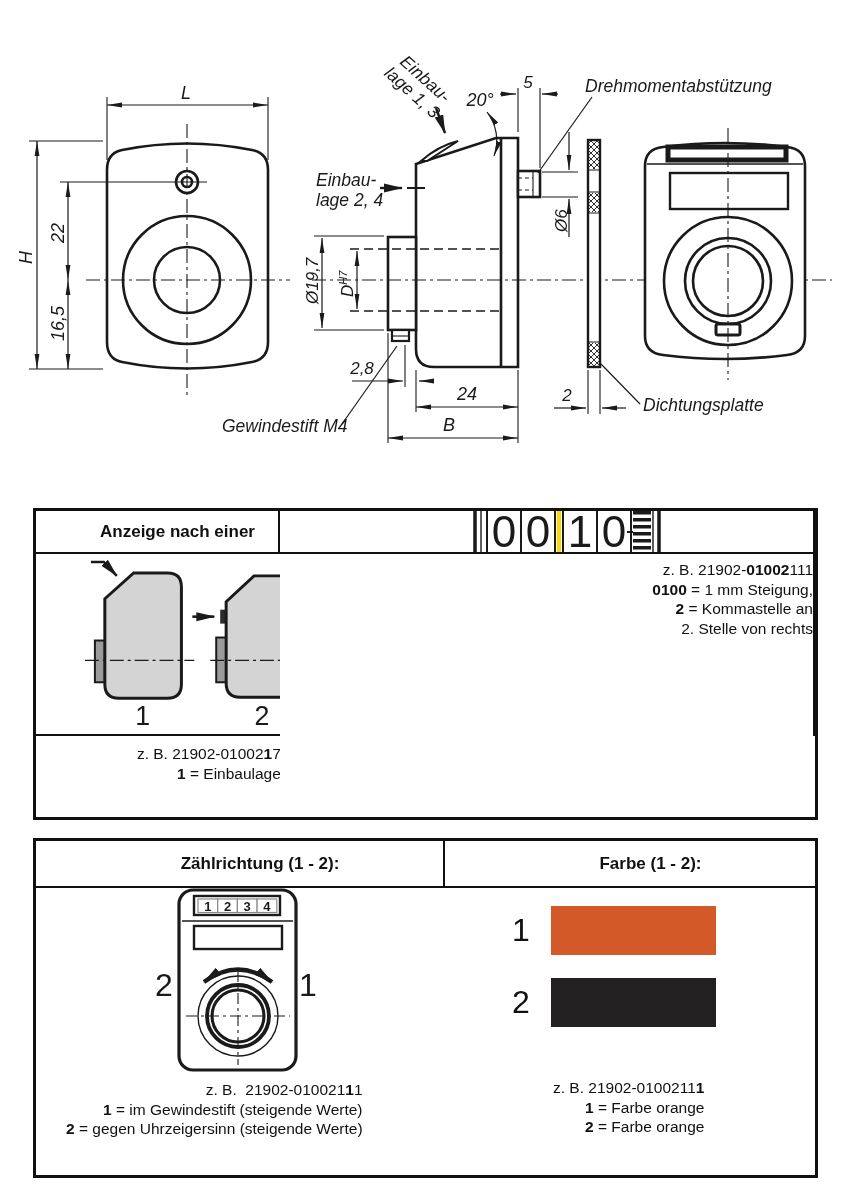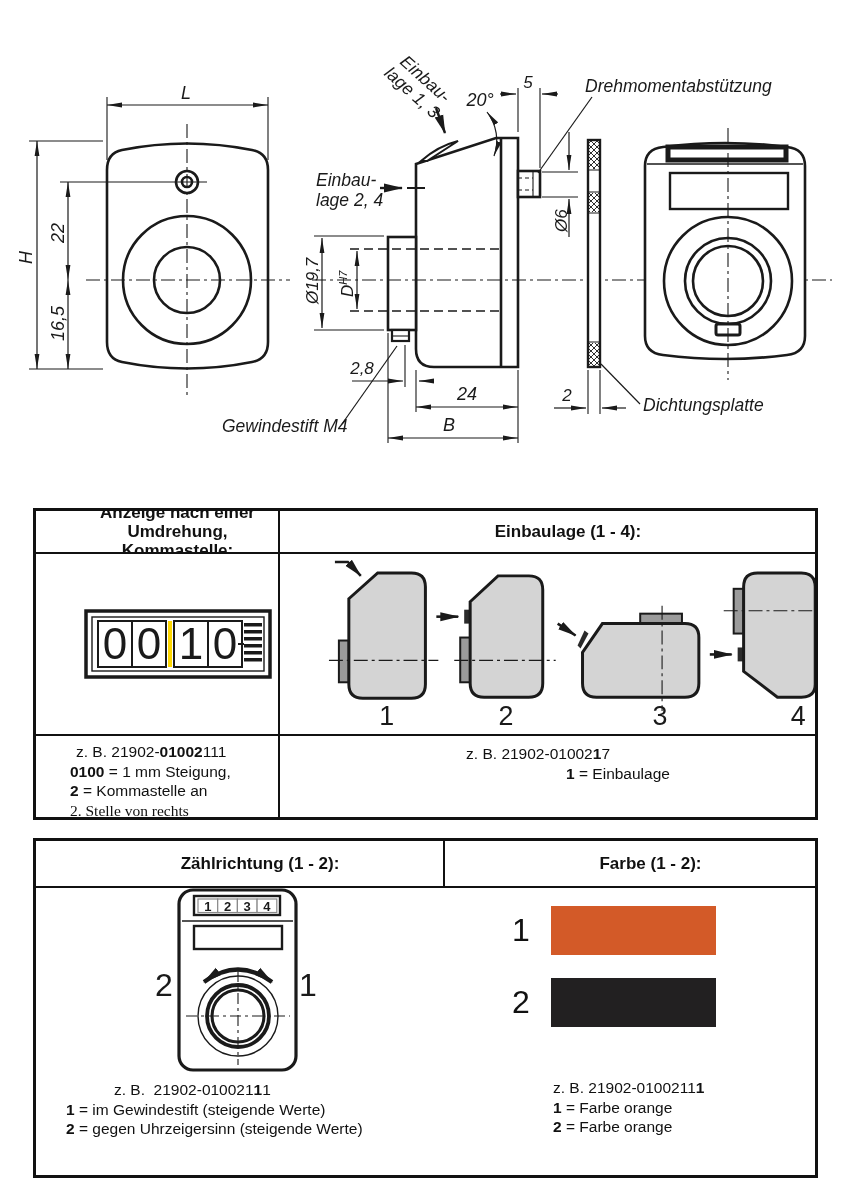--- a/index.html
+++ b/index.html
@@ -27,21 +27,21 @@
   .num{font-size:27px;}
   .bignum{font-size:32px;}
   .tbl{position:absolute;border:3px solid #111;background:#fff;display:grid;box-sizing:border-box;}
   #tbl1{left:33px;top:508px;width:785px;height:312px;grid-template-columns:244px 1fr;grid-template-rows:43px 182px 1fr;}
   #tbl2{left:33px;top:838px;width:785px;height:340px;grid-template-columns:409px 1fr;grid-template-rows:47px 1fr;}
   .cell{position:relative;box-sizing:border-box;overflow:hidden;padding-left:41px;}
   .b-r{border-right:2.5px solid #111;}
   .b-b{border-bottom:2.5px solid #111;}
   .hdr{font-weight:700;font-size:17px;text-align:center;line-height:19px;display:flex;flex-direction:column;justify-content:center;}
   .foot{font-size:15.5px;line-height:19.5px;}
-  .ex-line{white-space:pre;}
+  .ex-line{white-space:pre;text-align:right;}
   .b{font-weight:700;}
   .ctr{display:flex;align-items:center;justify-content:center;}
   .sw{position:absolute;width:165px;height:49px;}
   .sw-num{position:absolute;width:40px;text-align:center;font-size:32px;line-height:40px;}
   .eb-block{display:inline-block;text-align:left;}
 </style>
 </head>
 <body>
 
 <div class="page">
@@ -169,24 +169,20 @@
       <circle class="oln" cx="728" cy="281" r="43" stroke-width="4"></circle>
       <circle class="oln" cx="728" cy="281" r="35" stroke-width="3.2"></circle>
       <rect x="716" y="324" width="24" height="11" rx="2" fill="#fff" stroke="#1a1a1a" stroke-width="3"></rect>
       <path class="cl" d="M728,128 V380"></path>
     </g>
   </svg>
 
   <div id="tbl1" class="tbl">
     <div class="cell b-r b-b hdr">
       <div>Anzeige nach einer</div>
-      <div>Umdrehung, Kommastelle:</div>
-    </div>
-    <div class="cell b-b hdr">
-      <div>Einbaulage (1 - 4):</div>
     </div>
 
     <div class="cell b-r b-b ctr">
       <svg width="200" height="90" viewBox="0 0 200 90">
         <rect x="8" y="12" width="184" height="66" fill="#fff" stroke="#1a1a1a" stroke-width="3.5"></rect>
         <rect x="14" y="18" width="172" height="54" fill="#fff" stroke="#1a1a1a" stroke-width="1.4"></rect>
         <rect x="20" y="22" width="34" height="46" fill="#fff" stroke="#1a1a1a" stroke-width="2"></rect>
         <rect x="54" y="22" width="34" height="46" fill="#fff" stroke="#1a1a1a" stroke-width="2"></rect>
         <rect x="90" y="22" width="4" height="46" fill="#ffd800"></rect>
         <rect x="96" y="22" width="34" height="46" fill="#fff" stroke="#1a1a1a" stroke-width="2"></rect>
@@ -244,21 +240,21 @@
           <path class="arr" d="M391,101 H413" marker-end="url(#ahb)"></path>
           <text class="num" x="480" y="172" text-anchor="middle">4</text>
         </g>
       </svg>
     </div>
 
     <div class="cell b-r foot" style="padding:6px 0 0 34px;">
       <div class="ex-line" style="margin-left:6px;"><span>z. B. 21902-</span><span class="b">01002</span><span>111</span></div>
       <div class="ex-line"><span class="b">0100</span><span> = 1 mm Steigung,</span></div>
       <div class="ex-line"><span class="b">2</span><span> = Kommastelle an</span></div>
-      <div class="ex-line" style="font-family:Liberation Serif, serif;"><span class="b"></span><span>2. Stelle von rechts</span></div>
+      <div class="ex-line" style=""><span class="b"></span><span>2. Stelle von rechts</span></div>
     </div>
     <div class="cell foot" style="padding-top:8px;text-align:center;">
       <div class="eb-block">
         <div class="ex-line"><span>z. B. 21902-01002</span><span class="b">1</span><span>7</span></div>
         <div class="ex-line" style="margin-left:100px;"><span class="b">1</span><span> = Einbaulage</span></div>
       </div>
     </div>
   </div>
 
   <div id="tbl2" class="tbl">

